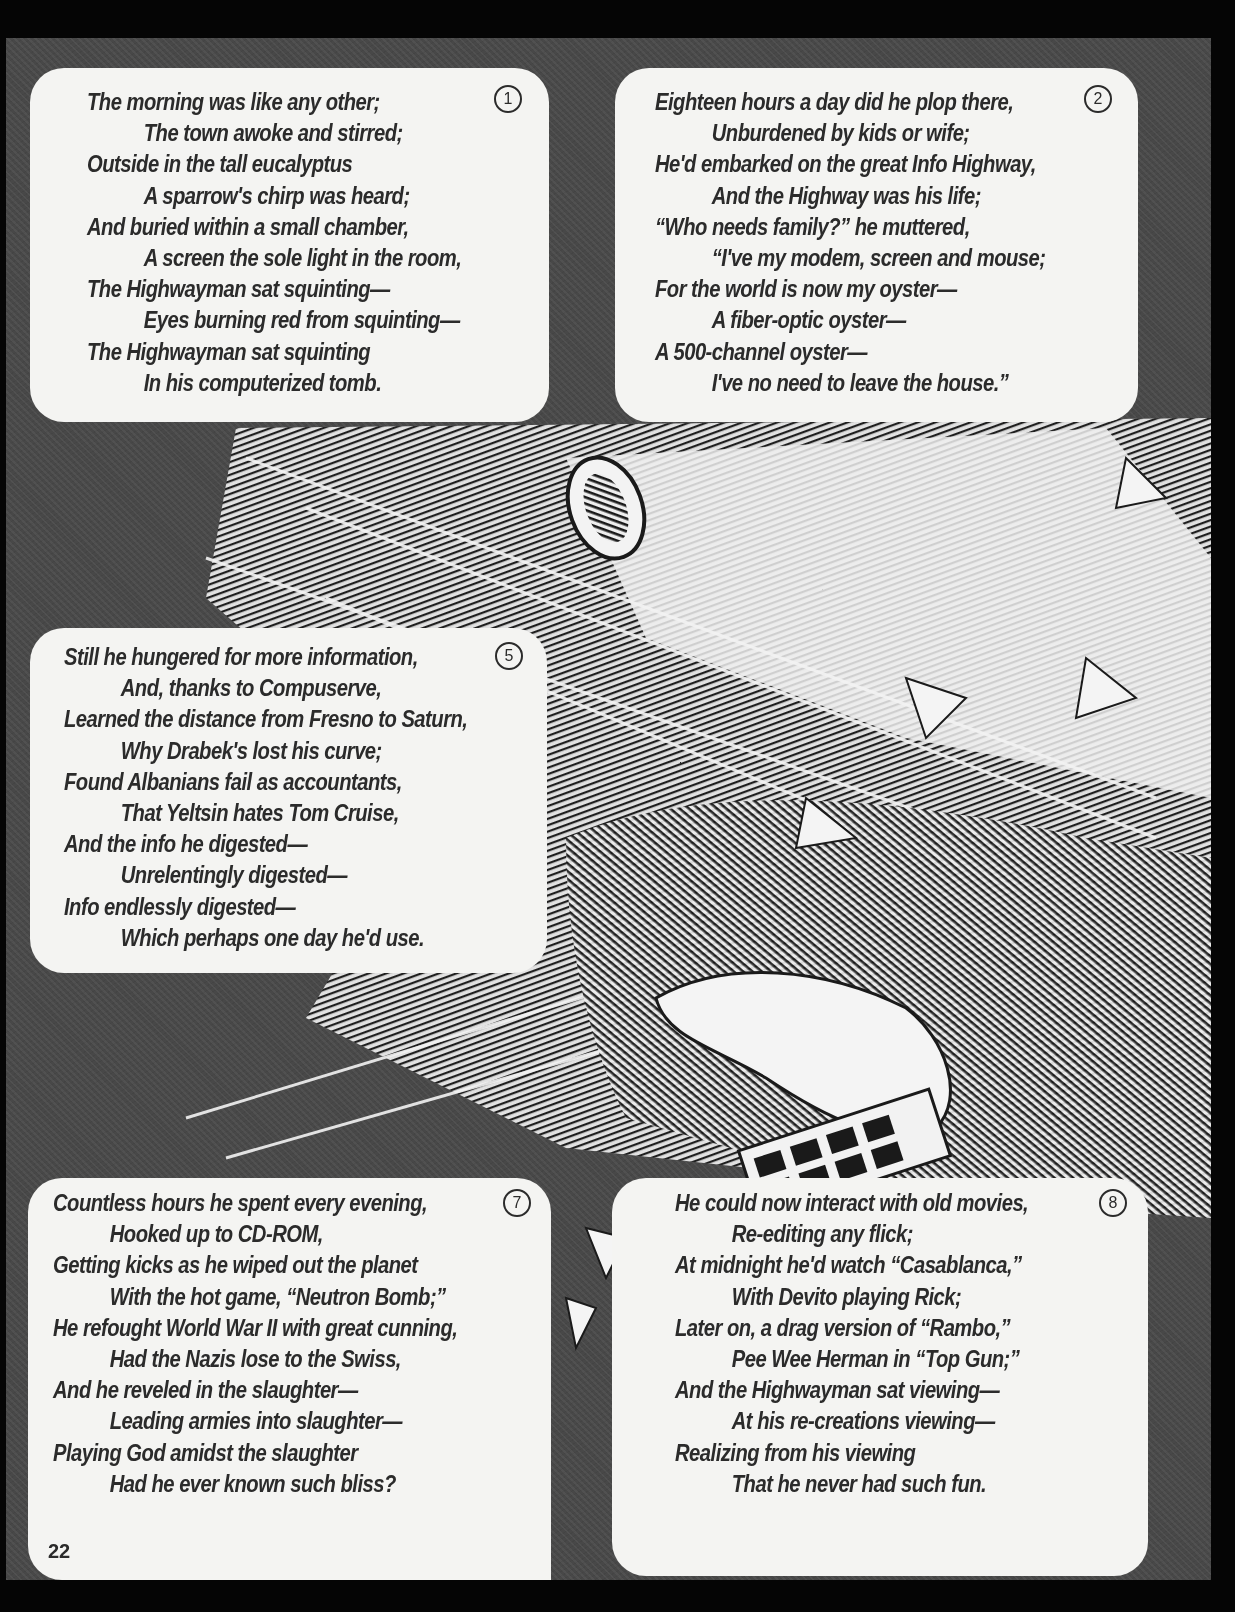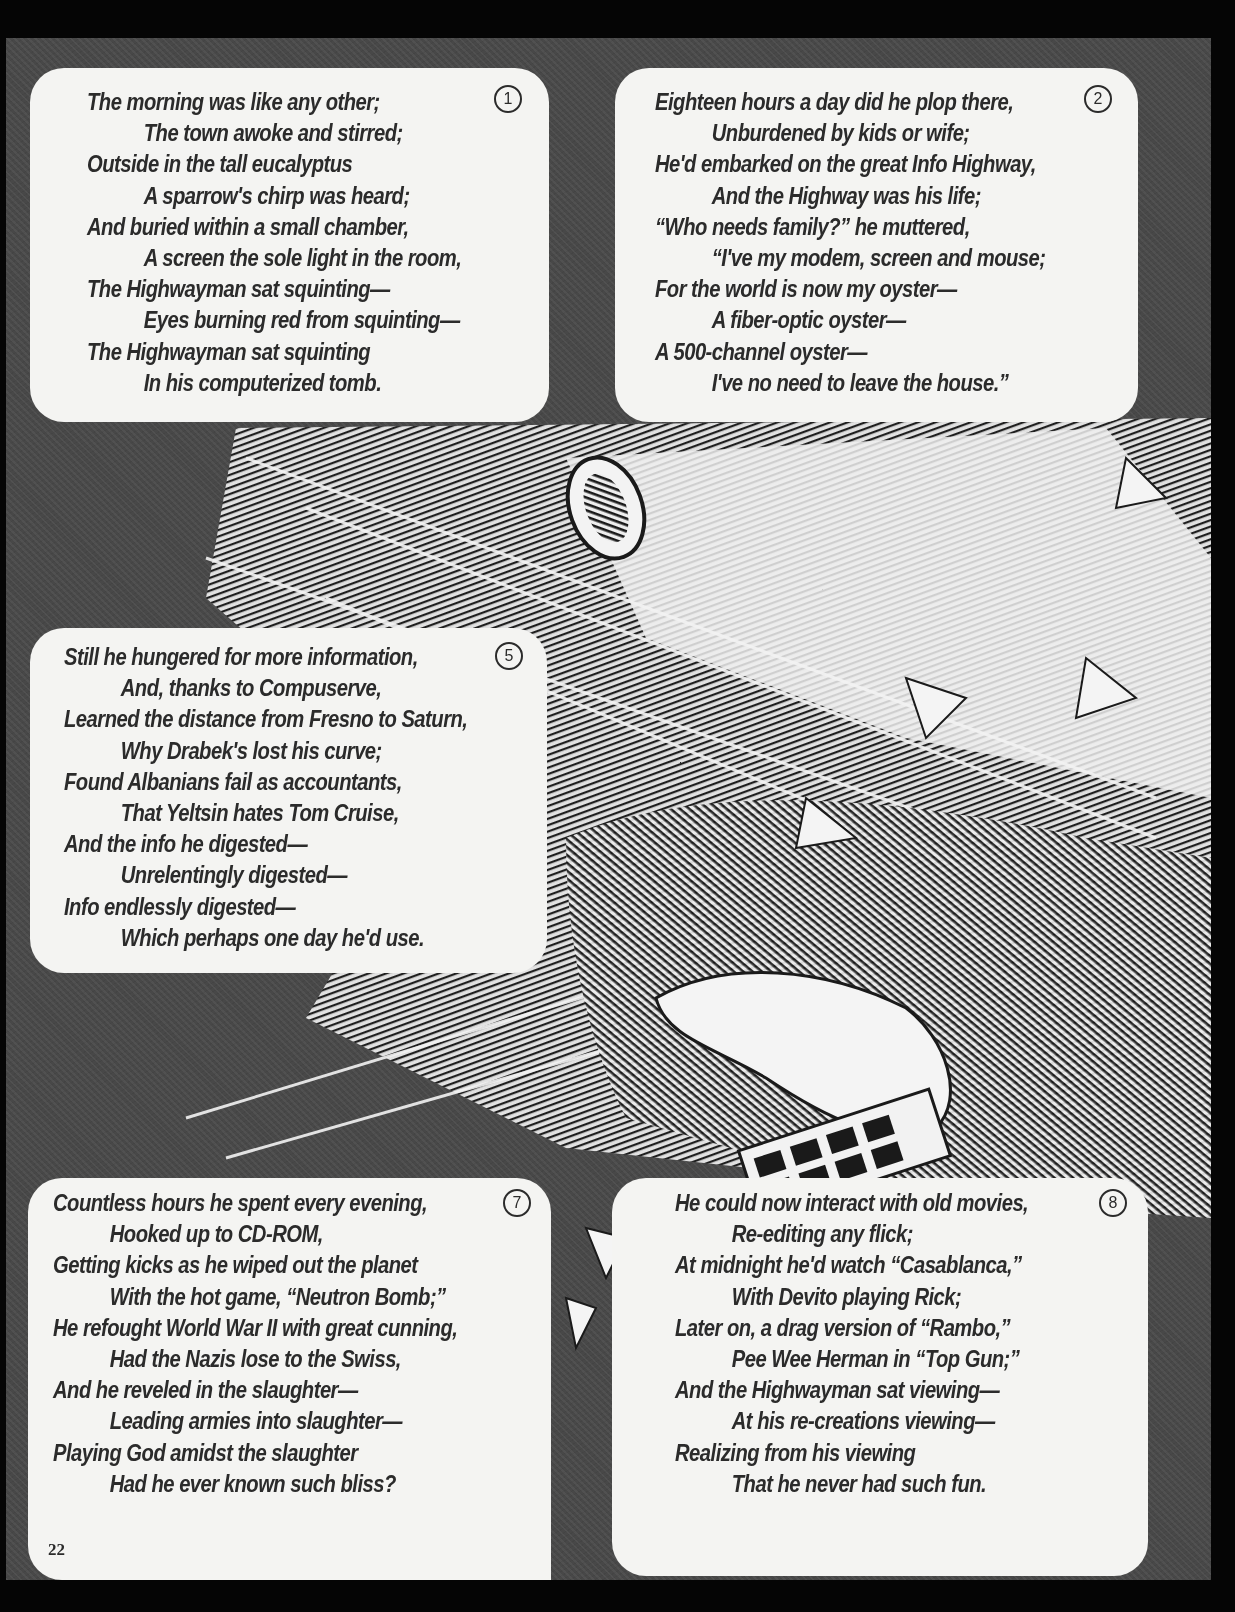--- a/index.html
+++ b/index.html
@@ -25,22 +25,22 @@
       font-size:23.5px; line-height:31.2px; color:#2b2b2b; letter-spacing:-0.6px;
       transform:scaleX(0.86); transform-origin:left top; white-space:nowrap;
     }
     .verse li.indent { padding-left:66px; }
     .num {
       position:absolute; width:28px; height:28px; border:2px solid #2b2b2b; border-radius:50%;
       box-sizing:border-box; display:flex; align-items:center; justify-content:center;
       font-family:"Liberation Sans", sans-serif; font-size:16px; color:#2b2b2b; font-weight:normal;
     }
     .pagenum {
-      position:absolute; font-family:Liberation Serif, serif; font-weight:bold;
-      font-size:17px; color:#2b2b2b;
+      position:absolute; font-family:Liberation Sans, sans-serif; font-weight:bold;
+      font-size:20px; color:#2b2b2b;
     }
   </style>
 </head>
 <body>
 
 <div class="frame">
 
   <svg class="art" viewBox="0 0 1205 1542">
     <defs>
       <pattern id="hatch" width="6" height="6" patternUnits="userSpaceOnUse" patternTransform="rotate(-20)">

